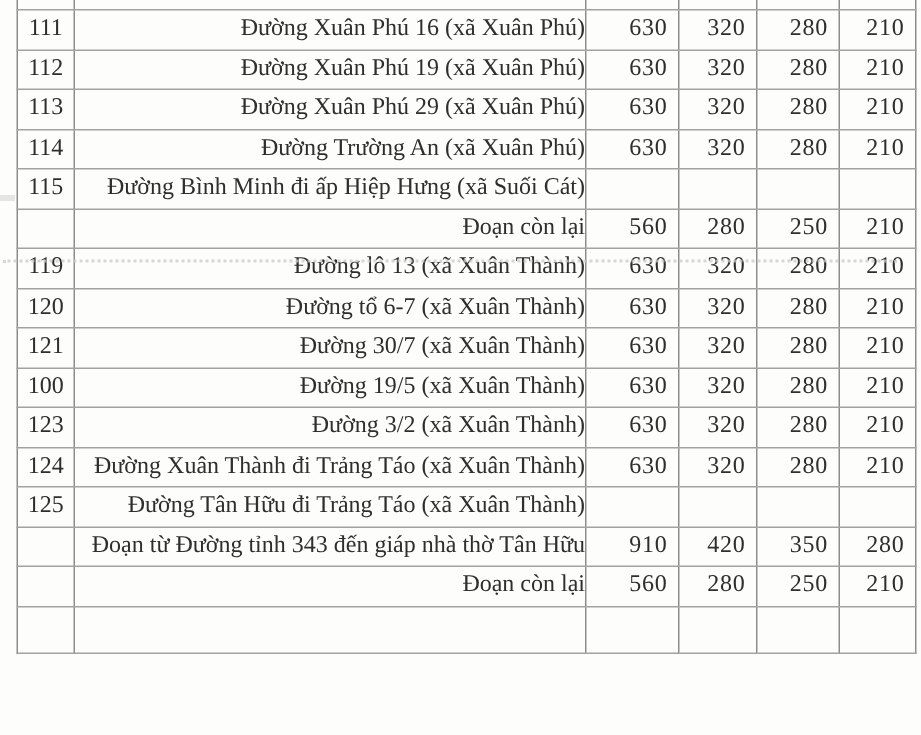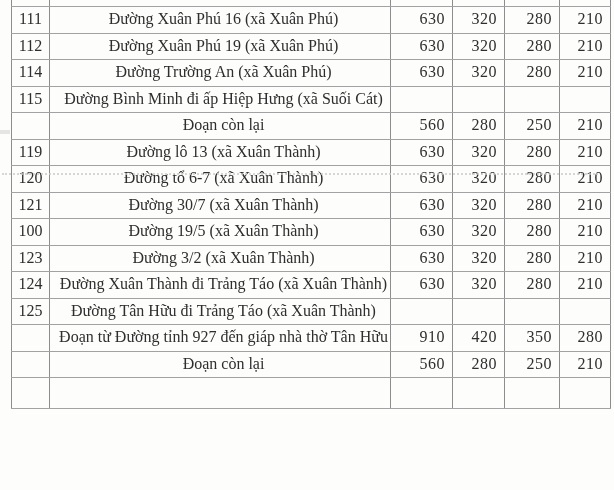--- a/index.html
+++ b/index.html
@@ -38,21 +38,21 @@
     height:25.5px;
     padding:0;
     vertical-align:middle;
     white-space:nowrap;
     overflow:hidden;
     line-height:1.05;
   }
   tr.spacer-top td{height:25px;}
   tr.spacer-bottom td{height:30px;}
   td.c-no{text-align:center;}
-  td.c-name{text-align:center;padding-left:7px;}
+  td.c-name{text-align:right;padding-left:7px;}
   td.c-val{text-align:right;padding-right:7px;letter-spacing:0.5px;}
   .artifact-dashes{
     position:absolute;
     left:2px;top:173px;
     width:596px;height:0;
     border-top:2px dotted #c9c9c9;
     opacity:.75;
     pointer-events:none;
   }
   .artifact-smudge{
@@ -97,20 +97,28 @@
         </tr>
         <tr>
           <td class="c-no">112</td>
           <td class="c-name">Đường Xuân Phú 19 (xã Xuân Phú)</td>
           <td class="c-val">630</td>
           <td class="c-val">320</td>
           <td class="c-val">280</td>
           <td class="c-val">210</td>
         </tr>
         <tr>
+          <td class="c-no">113</td>
+          <td class="c-name">Đường Xuân Phú 29 (xã Xuân Phú)</td>
+          <td class="c-val">630</td>
+          <td class="c-val">320</td>
+          <td class="c-val">280</td>
+          <td class="c-val">210</td>
+        </tr>
+        <tr>
           <td class="c-no">114</td>
           <td class="c-name">Đường Trường An (xã Xuân Phú)</td>
           <td class="c-val">630</td>
           <td class="c-val">320</td>
           <td class="c-val">280</td>
           <td class="c-val">210</td>
         </tr>
         <tr>
           <td class="c-no">115</td>
           <td class="c-name">Đường Bình Minh đi ấp Hiệp Hưng (xã Suối Cát)</td>
@@ -178,21 +186,21 @@
         <tr>
           <td class="c-no">125</td>
           <td class="c-name">Đường Tân Hữu đi Trảng Táo (xã Xuân Thành)</td>
           <td class="c-val"></td>
           <td class="c-val"></td>
           <td class="c-val"></td>
           <td class="c-val"></td>
         </tr>
         <tr>
           <td class="c-no"></td>
-          <td class="c-name">Đoạn từ Đường tỉnh 927 đến giáp nhà thờ Tân Hữu</td>
+          <td class="c-name">Đoạn từ Đường tỉnh 343 đến giáp nhà thờ Tân Hữu</td>
           <td class="c-val">910</td>
           <td class="c-val">420</td>
           <td class="c-val">350</td>
           <td class="c-val">280</td>
         </tr>
         <tr>
           <td class="c-no"></td>
           <td class="c-name">Đoạn còn lại</td>
           <td class="c-val">560</td>
           <td class="c-val">280</td>

